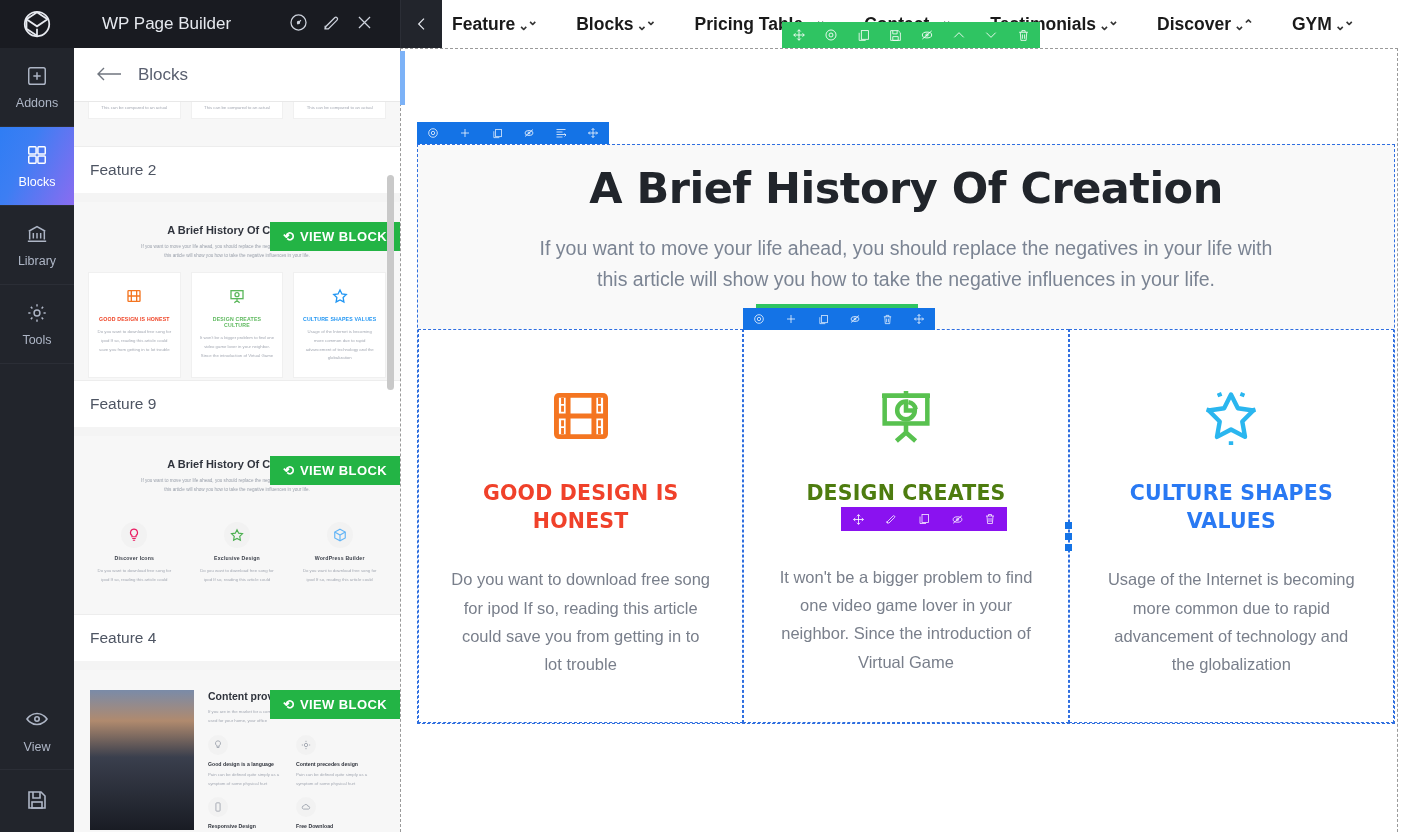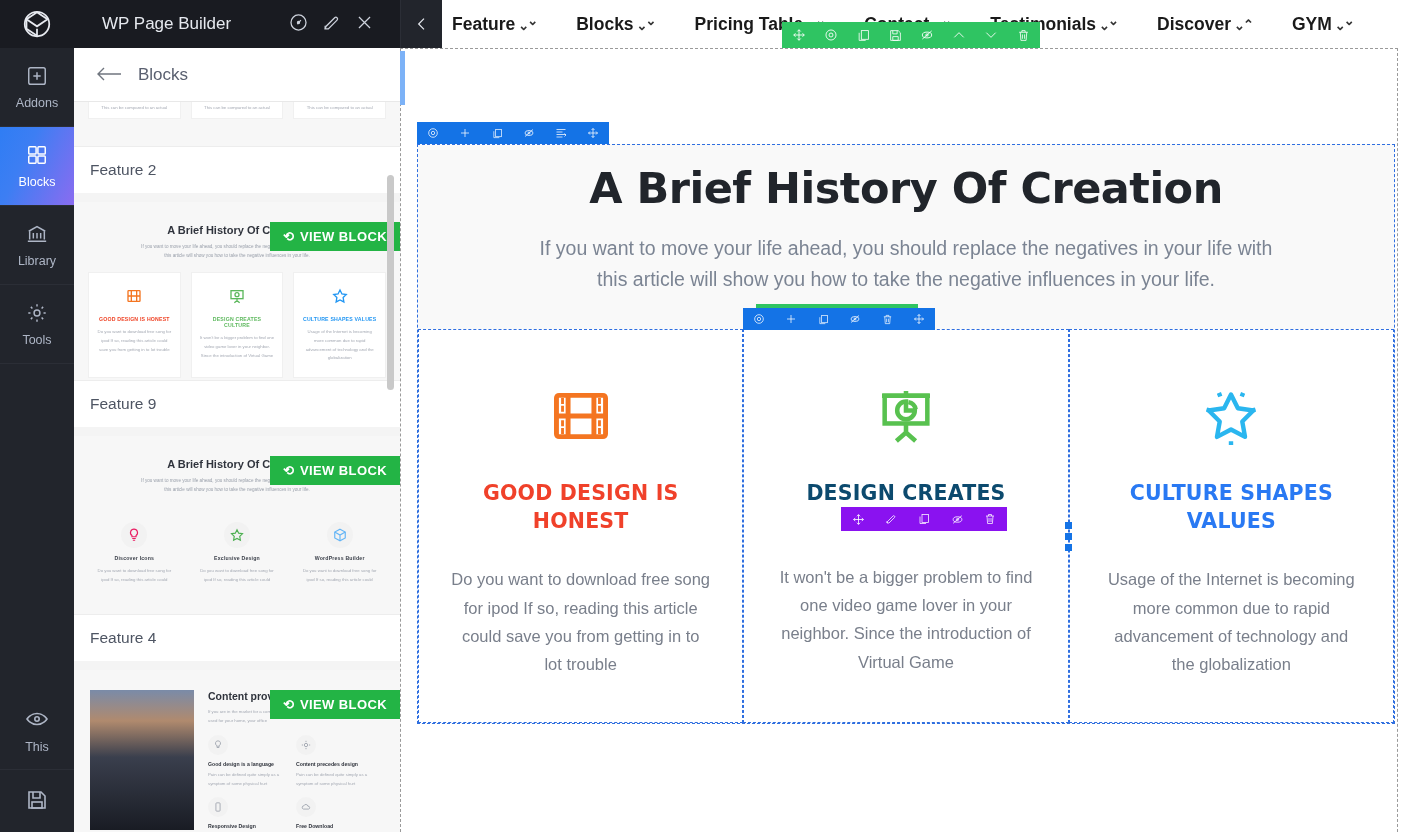--- a/index.html
+++ b/index.html
@@ -238,21 +238,21 @@
 
     <div class="rail-spacer"></div>
 
     <div class="rail-item">
       <span>
         <svg width="24" height="24" viewBox="0 0 24 24">
             <path d="M2 12s3.8-5.5 10-5.5S22 12 22 12s-3.8 5.5-10 5.5S2 12 2 12z"></path>
             <circle cx="12" cy="12" r="2.2"></circle>
           </svg>
       </span>
-      <span>This</span>
+      <span>View</span>
     </div>
 
     <div class="rail-item" style="height:62px;border-bottom:none;">
       <span>
         <svg width="24" height="24" viewBox="0 0 24 24">
             <path d="M4 4h12l4 4v12H4z"></path>
             <path d="M8 4v6h7V4"></path>
             <rect x="7" y="14" width="10" height="6"></rect>
           </svg>
       </span>
@@ -709,21 +709,21 @@
 
             <div class="col-icon">
               <svg width="68" height="64" viewBox="0 0 24 24" style="fill:none;stroke-width:1.7;stroke:#58c14f">
                 <path d="M3 4.4h18"></path>
                 <rect x="4" y="4.4" width="16" height="10.4"></rect>
                 <path d="M12 2.6v1.8M12 14.8v3.4M8.4 21.4l3.6-3.2 3.6 3.2"></path>
                 <path d="M12 6.6a3.3 3.3 0 1 0 3.3 3.3H12z"></path>
                 <path d="M12.9 6.8a3.3 3.3 0 0 1 2.7 2.7"></path>
               </svg>
             </div>
-            <div class="col-h" style="color:#0c4a6e">DESIGN CREATES</div>
+            <div class="col-h" style="color:#4d7c0f">DESIGN CREATES</div>
 
             <div class="tb purple" style="left:97px;top:177px;">
               <i>
                   <svg width="13" height="13" viewBox="0 0 24 24">
                     <path d="M12 3v18M3 12h18M12 3l-3 3M12 3l3 3M12 21l-3-3M12 21l3-3M3 12l3-3M3 12l3 3M21 12l-3-3M21 12l-3 3"></path>
                   </svg>
                 </i>
               <i>
                   <svg width="12" height="12" viewBox="0 0 24 24">
                     <path d="M4 20h4L19 9a2.1 2.1 0 0 0-3-3L5 17z"></path>

